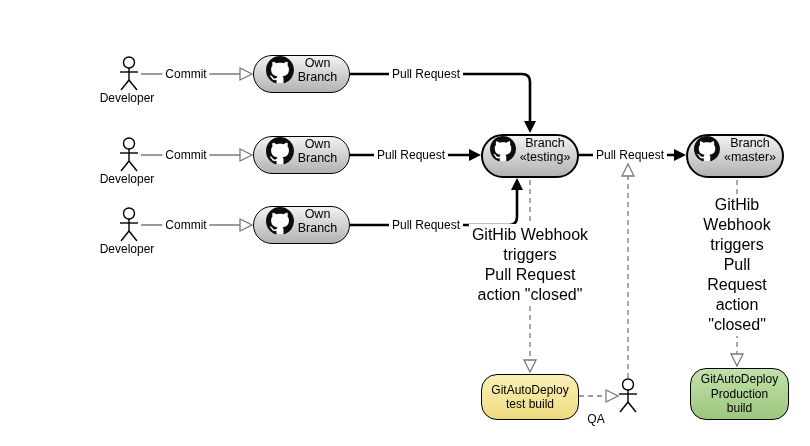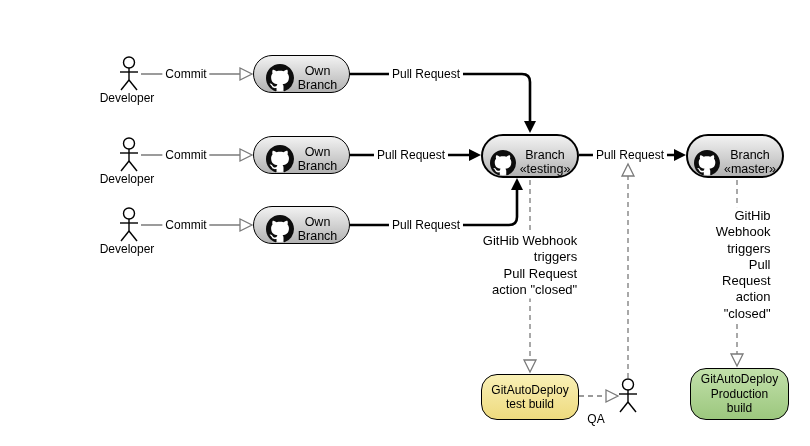--- a/index.html
+++ b/index.html
@@ -10,21 +10,21 @@
 
   .commit-line { stroke:#7a7a7a; stroke-width:1.3; }
   .open-arrow  { fill:#ffffff; stroke:#7a7a7a; stroke-width:1.3; }
   .pr-line     { stroke:#000000; stroke-width:2.6; fill:none; }
   .pr-arrow    { fill:#000000; }
   .dash-line   { stroke:#7a7a7a; stroke-width:1.3; stroke-dasharray:5 4; fill:none; }
   .actor       { stroke:#000; stroke-width:1.4; fill:none; }
   .actor circle{ fill:#fff; }
 
   .node {
-    position:absolute; display:flex; align-items:flex-end; justify-content:center;
+    position:absolute; display:flex; align-items:flex-start; justify-content:center;
     gap:4px; border:1.6px solid #000; border-radius:22px;
     background:linear-gradient(180deg,#f2f2f2 0%,#cfcfcf 55%,#b2b2b2 100%);
     font-size:12.5px; line-height:1.12;
   }
   .node.bold { border-width:2px; }
   .node-label { white-space:pre-line; text-align:center; }
   .octo { flex:0 0 auto; display:flex; align-items:center; }
 
   .build {
     position:absolute; display:flex; align-items:center; justify-content:center;
@@ -34,21 +34,21 @@
   .build.yellow { background:linear-gradient(180deg,#f9f0b6 0%,#eeda7e 100%); }
   .build.green  { background:linear-gradient(180deg,#c2e0aa 0%,#9cc77e 100%); }
 
   .edge-label {
     position:absolute; transform:translate(-50%,-50%);
     font-size:12px; background:#fff; padding:0 3px; white-space:nowrap;
   }
   .plain { background:transparent; padding:0; }
   .note {
     position:absolute; transform:translate(-50%,-50%);
-    font-size:13px; text-align:right; white-space:pre-line;
+    font-size:16px; text-align:center; white-space:pre-line;
     background:#fff; line-height:1.25; padding:1px 3px;
   }
 </style>
 </head>
 <body>
 
 <div class="canvas">
 
   <svg class="connectors" xmlns="http://www.w3.org/2000/svg">
 

